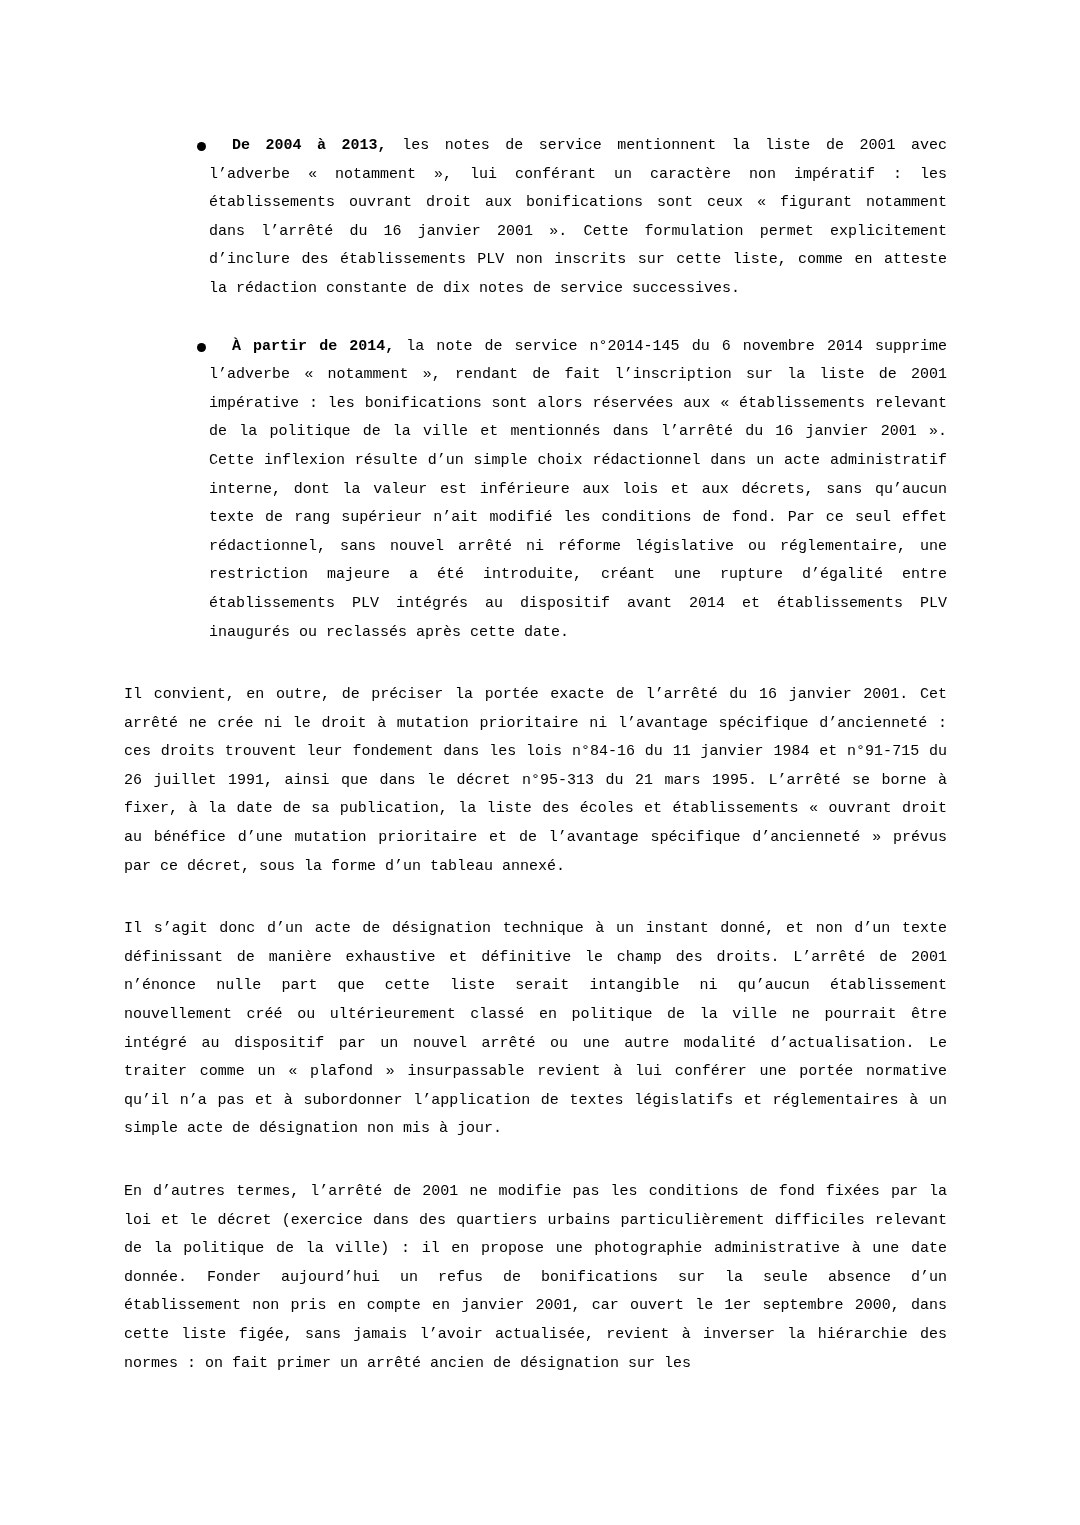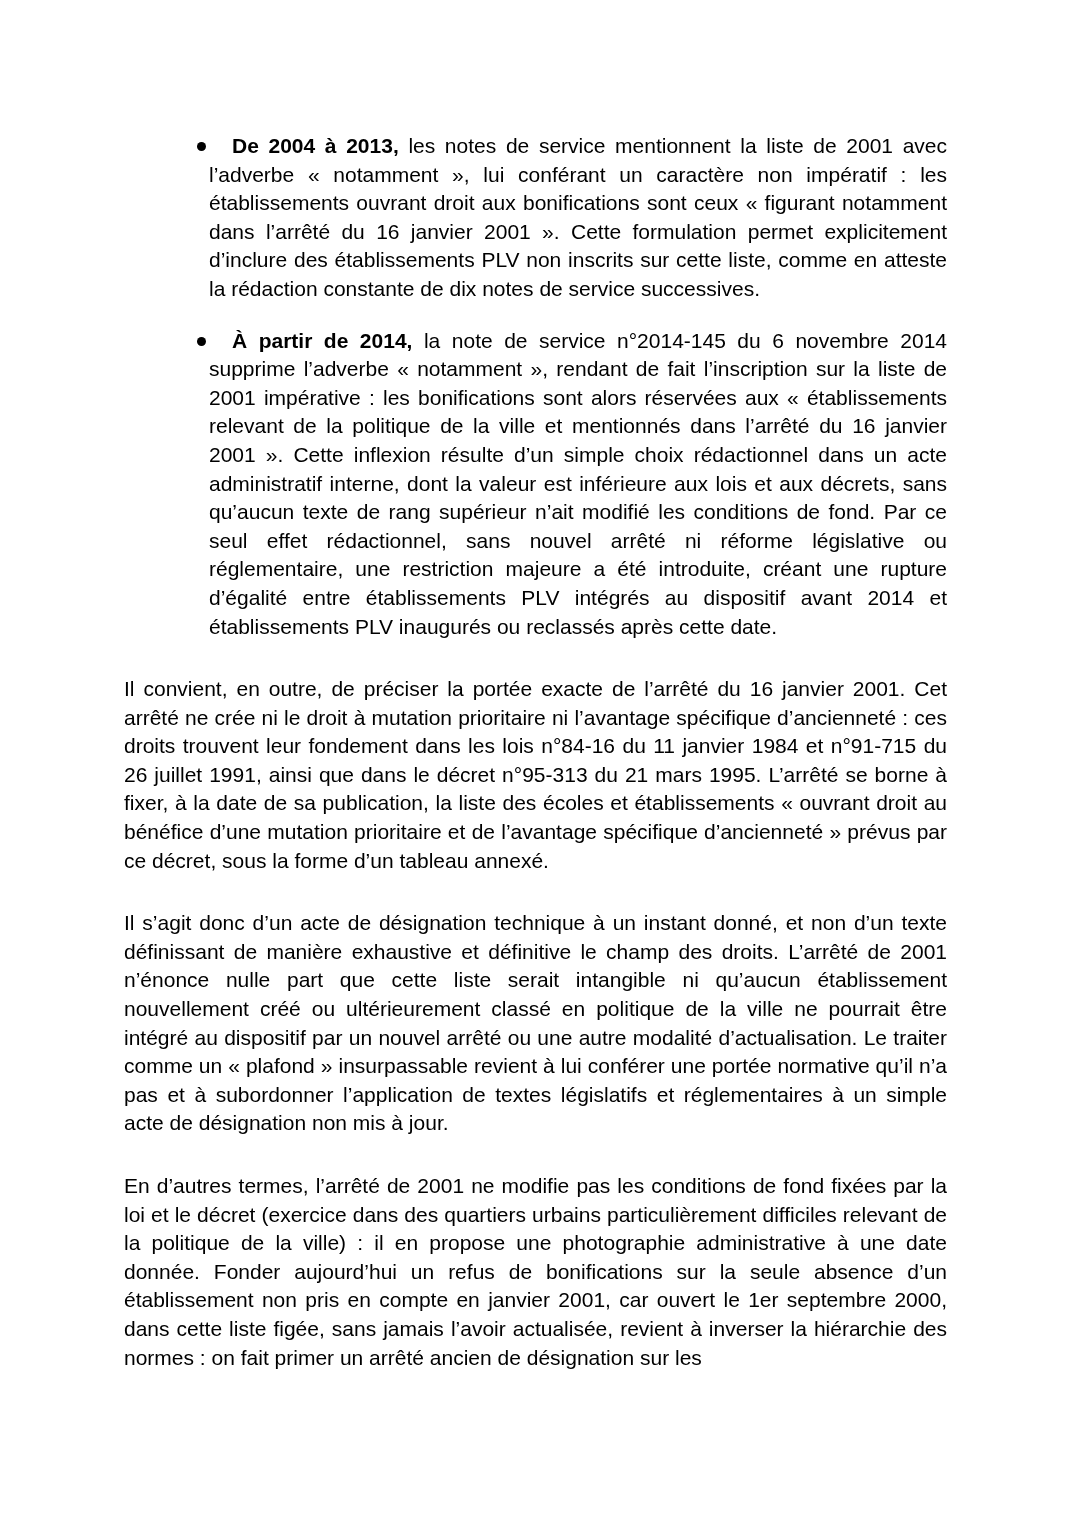--- a/index.html
+++ b/index.html
@@ -12,34 +12,35 @@
     overflow: hidden;
     font-family: "Liberation Sans", sans-serif;
     color: #000000;
     -webkit-font-smoothing: antialiased;
   }
   .page {
     position: absolute;
     left: 124px;
     top: 132px;
     width: 823px;
-    font-size: 21px;
+    font-size: 15px;
     line-height: 28.6px;
     text-align: justify;
+    font-family: Liberation Mono, monospace;
   }
   .bullet-list {
     list-style: none;
   }
   .bullet-item {
     position: relative;
     margin-left: 85px;
     text-indent: 23px;
   }
   .bullet-item + .bullet-item {
-    margin-top: 23px;
+    margin-top: 29px;
   }
   .bullet-marker {
     position: absolute;
     left: -12px;
     top: 10px;
     width: 9px;
     height: 9px;
     border-radius: 50%;
     background: #000000;
   }

